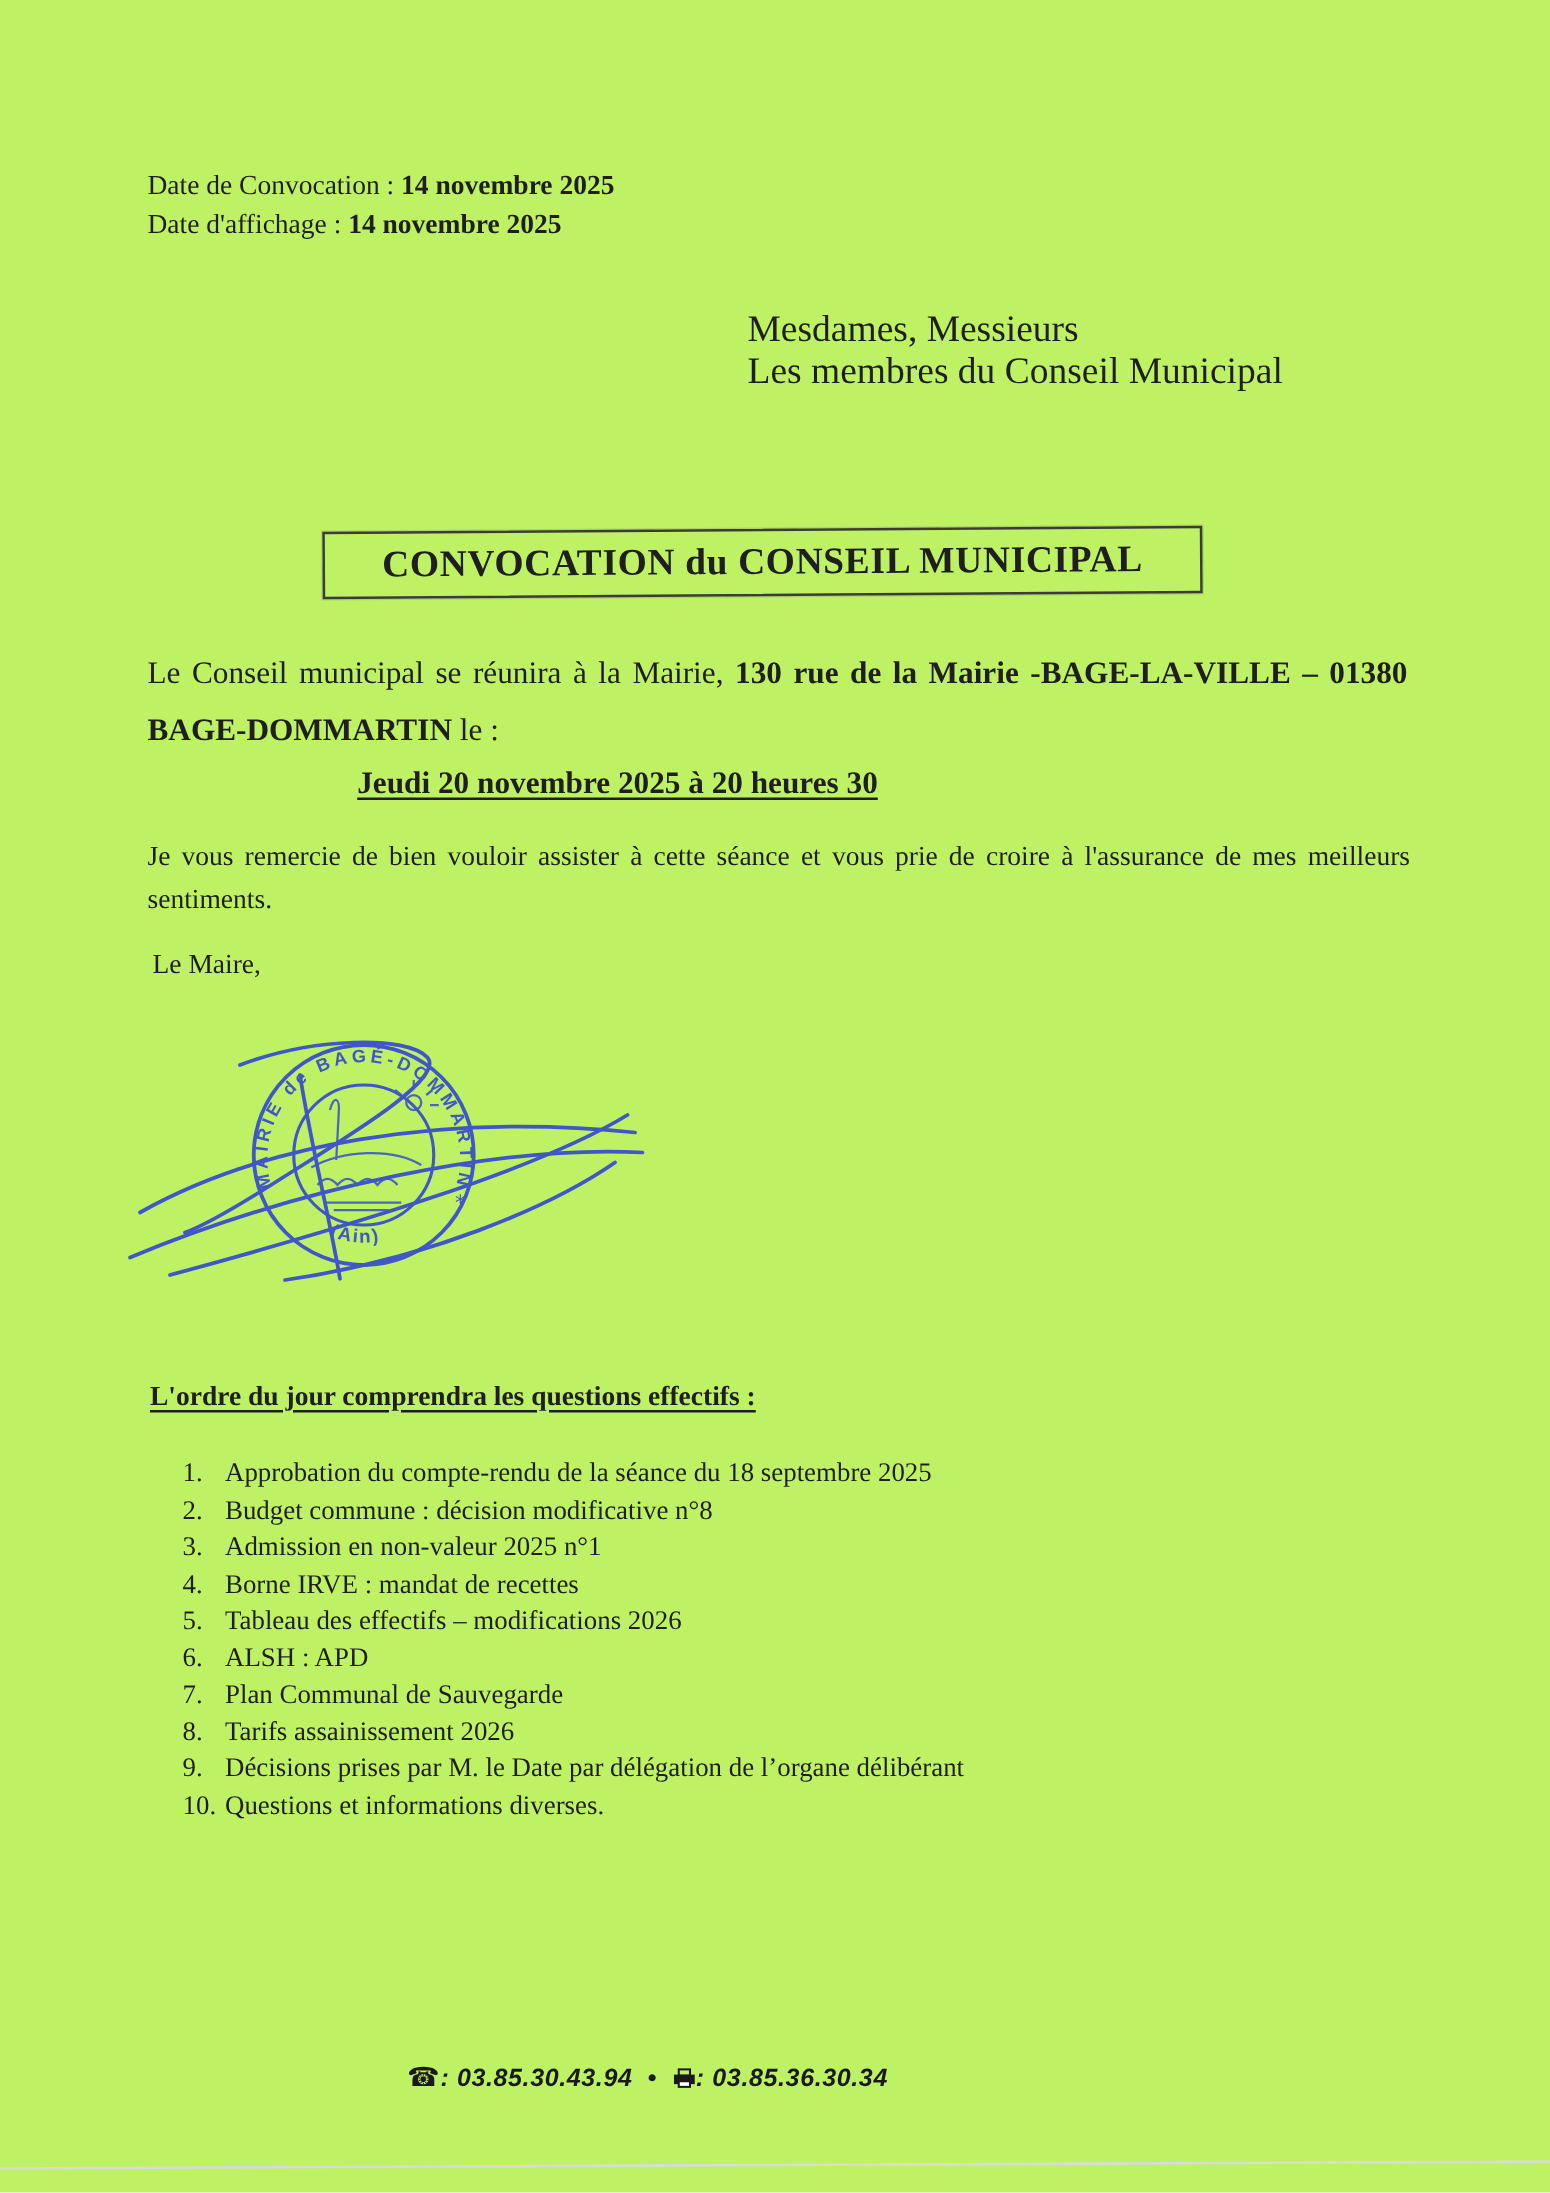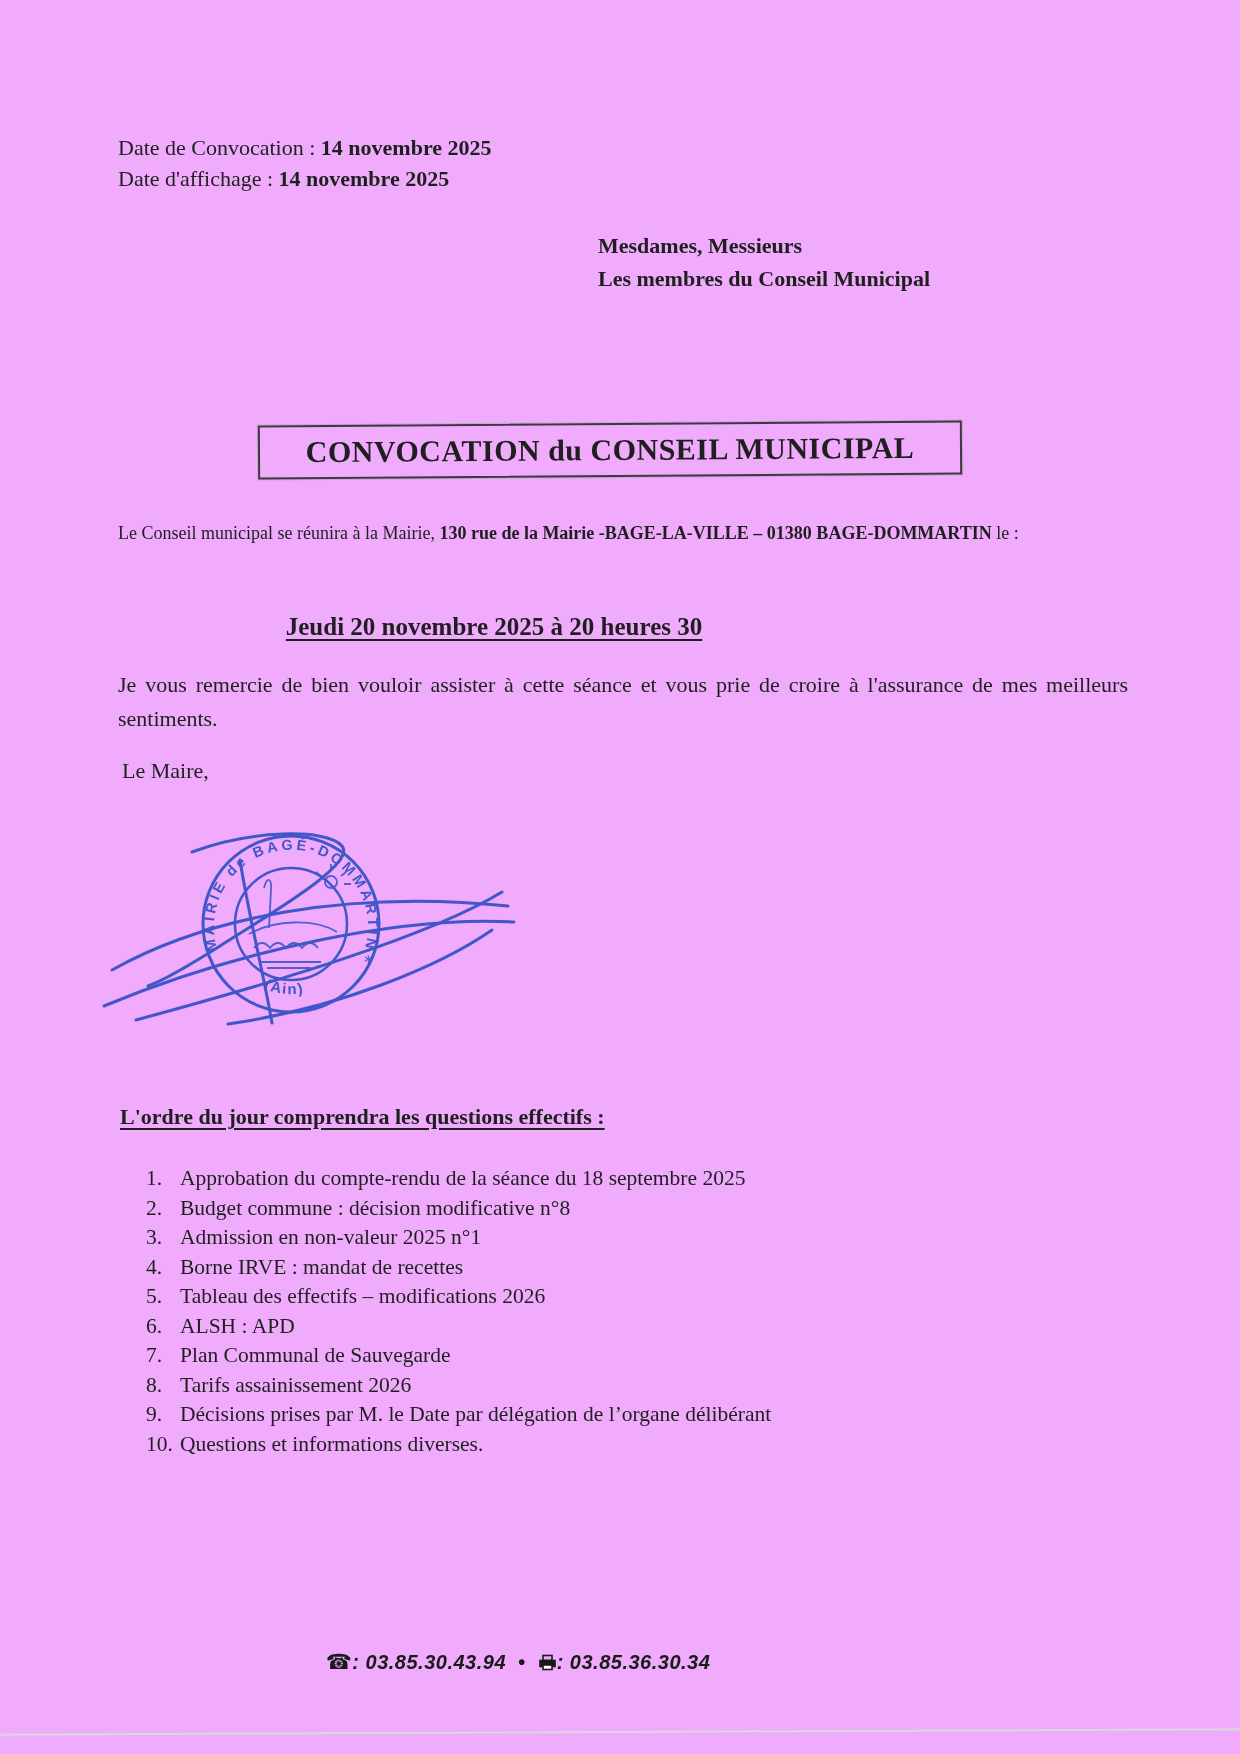--- a/index.html
+++ b/index.html
@@ -1,45 +1,45 @@
 <!DOCTYPE html>
 <html lang="fr"><head>
 <meta charset="utf-8">
 <title>Convocation du Conseil Municipal</title>
 <style>
   html,body{margin:0;padding:0;background:#ffffff;}
   .page{
     position:relative;
     width:1240px;height:1754px;
-    background:#f0abfc;
+    background:#bef264;
     font-family:"Liberation Serif", serif;
     color:#1f1f1f;
     overflow:hidden;
   }
   .abs{position:absolute;}
 
   
   .dates{left:118px;top:132px;font-size:22px;line-height:31px;}
   .dates b{font-weight:700;}
 
   
-  .recipients{left:598px;top:229px;font-size:22px;line-height:33px;font-weight:700;}
+  .recipients{left:598px;top:247px;font-size:30px;line-height:33px;font-weight:400;}
 
   
   .title-box{
     left:258px;top:423px;width:700px;height:50px;
     border:2px solid #3b3b3b;
     transform:rotate(-0.4deg);
     display:flex;align-items:center;justify-content:center;
     box-shadow:0 0 0 1px rgba(120,120,120,.25);
   }
   .title-box span{font-size:30px;font-weight:700;letter-spacing:.5px;white-space:nowrap;}
 
   
-  .intro{left:118px;top:516px;width:1008px;font-size:18px;line-height:34px;text-align:justify;margin:0;}
+  .intro{left:118px;top:516px;width:1008px;font-size:25px;line-height:46px;text-align:justify;margin:0;}
   .intro b{font-weight:700;}
 
   
   .meeting{
     left:0;top:613px;width:988px;text-align:center;
     font-size:25px;font-weight:700;text-decoration:underline;
     text-underline-offset:4px;text-decoration-thickness:2px;
   }
 
   

